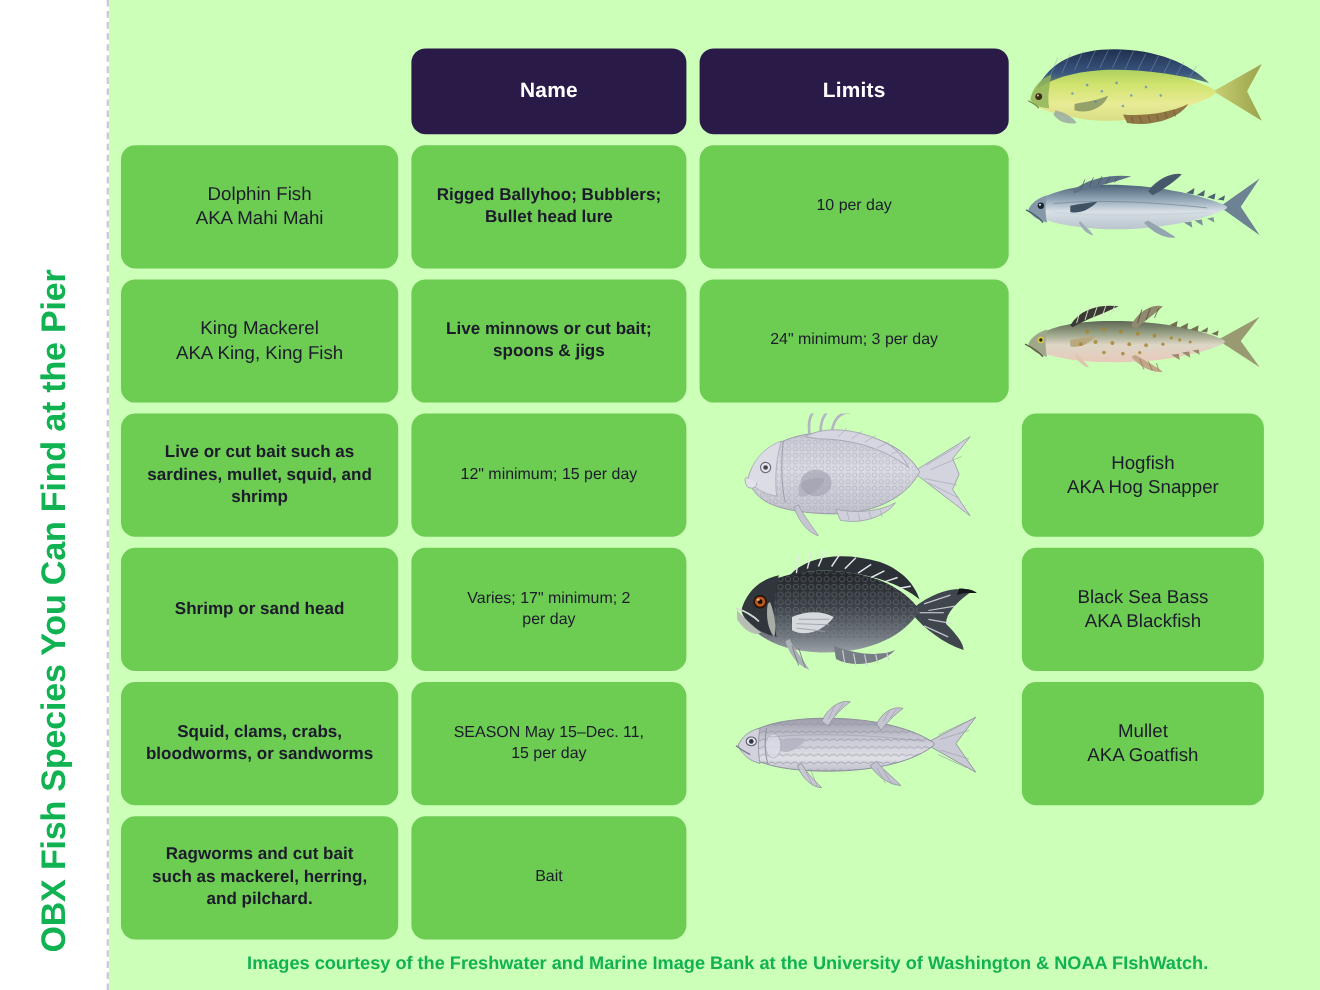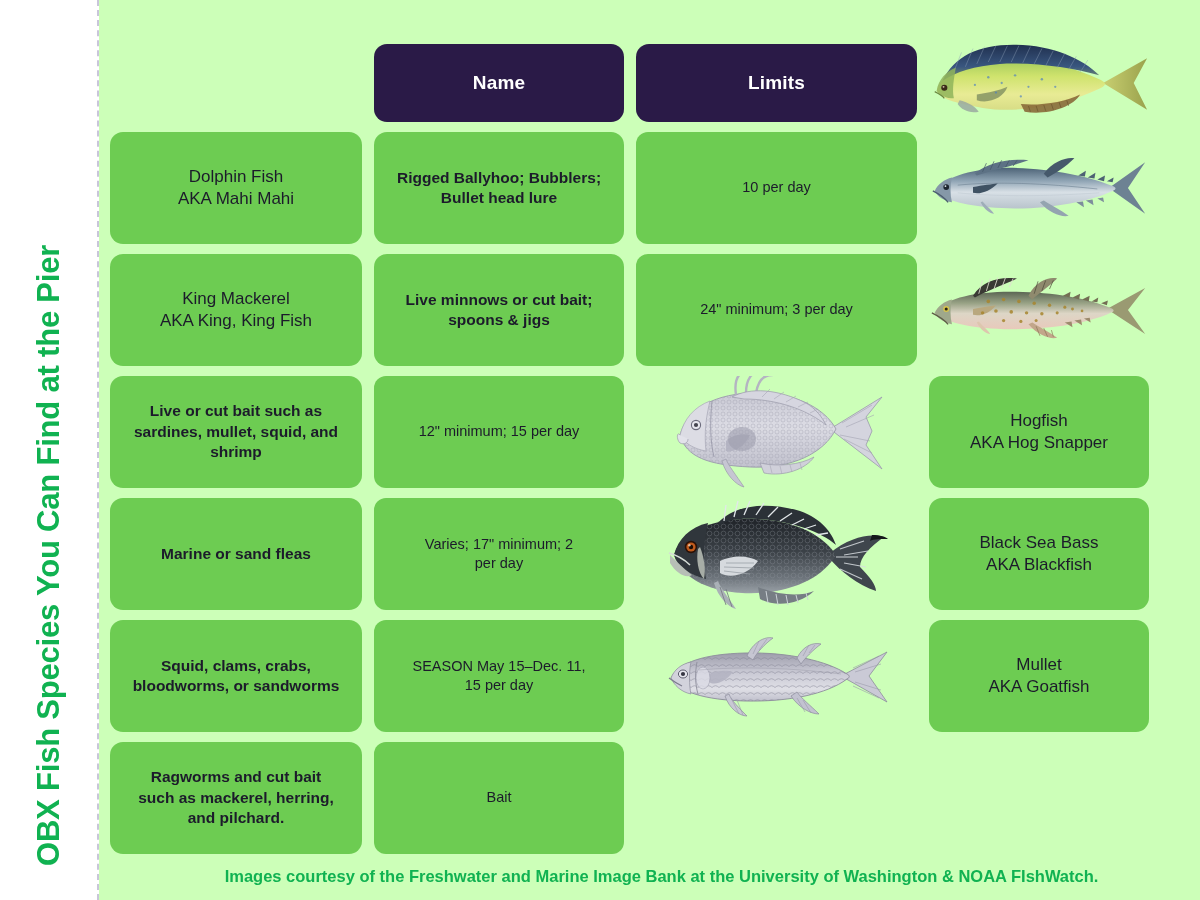--- a/index.html
+++ b/index.html
@@ -80,21 +80,21 @@
     color: #1c1b2b;
     display: flex;
     align-items: center;
     justify-content: center;
     text-align: center;
     padding: 6px 12px;
     line-height: 1.32;
   }
   .cell.name  { font-size: 17px; }
   .cell.bait  { font-size: 15.5px; font-weight: bold; }
-  .cell.limit { font-size: 14.5px; border-radius: 12px; }
+  .cell.limit { font-size: 14.5px; }
   .imgcell {
     background: transparent;
     display: flex;
     align-items: center;
     justify-content: center;
     overflow: hidden;
   }
   .imgcell svg { display: block; }
   
   #footer {
@@ -403,21 +403,21 @@
 
           <circle cx="30" cy="56" r="4.6" fill="#e6e6ee" stroke="#6c6c7c" stroke-width="1.1"></circle>
           <circle cx="30" cy="56" r="2.1" fill="#44444f"></circle>
 
           <path d="M46,32 C44,52 44,72 48,88" stroke="#9b9bab" stroke-width="0.9" fill="none"></path>
 
           <ellipse cx="76" cy="70" rx="14" ry="12" fill="#9a9aac" opacity="0.55"></ellipse>
         </svg>
       </div>
       <div class="cell name">Hogfish<br>AKA Hog Snapper</div>
-      <div class="cell bait">Marine or sand fleas</div>
+      <div class="cell bait">Shrimp or sand head</div>
       <div class="cell limit">Varies; 17" minimum; 2<br>per day</div>
 
       <div class="imgcell">
         <svg width="226" height="118" viewBox="0 0 226 118">
           <defs>
             <linearGradient id="bsbBody" x1="0" y1="0" x2="0" y2="1">
               <stop offset="0%" stop-color="#1f2328"></stop>
               <stop offset="45%" stop-color="#3c4248"></stop>
               <stop offset="80%" stop-color="#6e757c"></stop>
               <stop offset="100%" stop-color="#9aa1a7"></stop>

